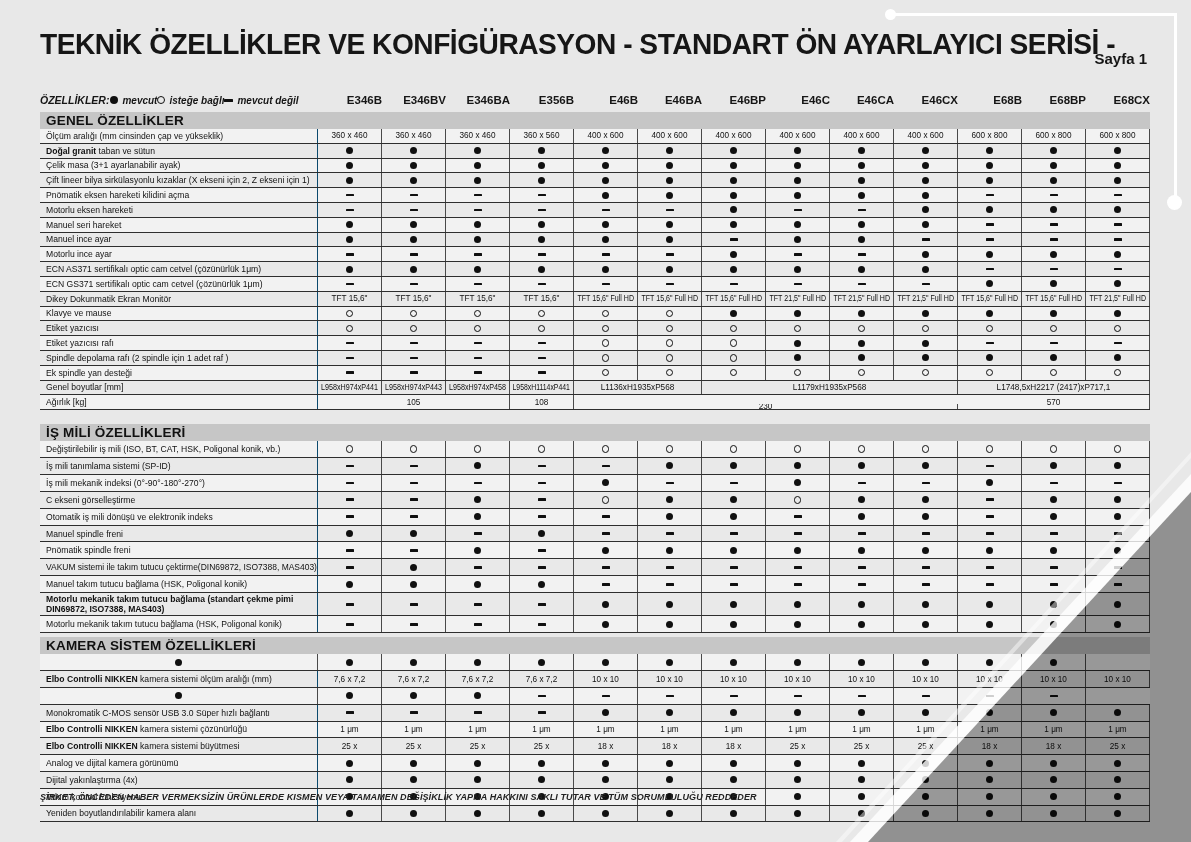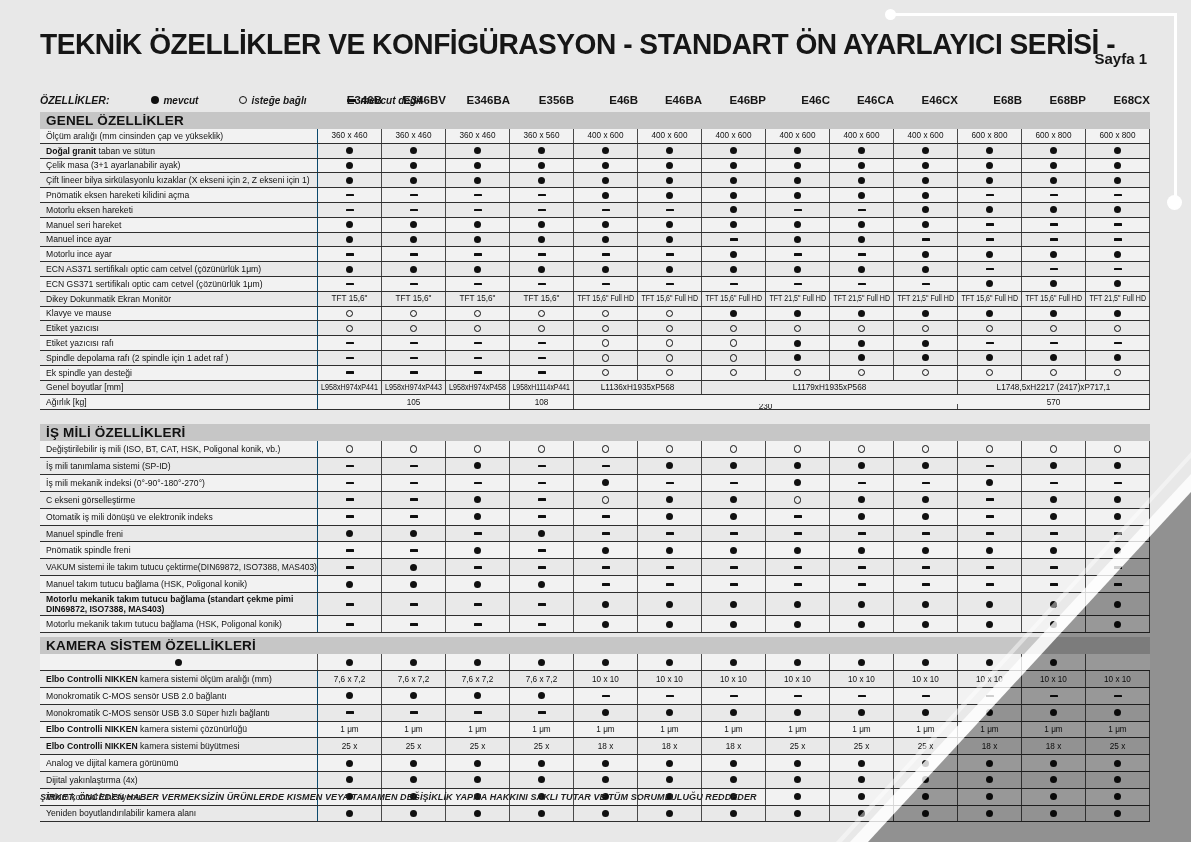--- a/index.html
+++ b/index.html
@@ -26,24 +26,24 @@
   .t-row,.t-head{
     display:grid;grid-template-columns:278px repeat(13,64px);
     align-items:stretch;
   }
   .t-head{height:24px;align-items:center;}
   .model-cell{
     font-size:11.5px;font-weight:bold;text-align:center;color:#161616;
     display:flex;align-items:center;justify-content:flex-end;overflow:hidden;
   }
   .legend{
-    display:flex;align-items:center;gap:9px;font-size:10px;font-style:italic;color:#161616;white-space:nowrap;text-align:center;
+    display:flex;align-items:center;font-size:10px;font-style:italic;color:#161616;white-space:nowrap;text-align:center;
   }
   .legend .lg-title{font-weight:bold;font-size:10.5px;margin-right:1px;}
-  .legend .lg-item{display:flex;align-items:center;gap:4px;font-weight:600;margin-left:32px;}
+  .legend .lg-item{display:flex;align-items:center;gap:4px;font-weight:600;}
   .sec-bar{
     height:17px;background:#c6c6c6;
     display:flex;align-items:center;padding-left:6px;
     font-size:13.5px;font-weight:bold;letter-spacing:0.2px;color:#111;
   }
   .sec{margin:0;}
   .sec + .sec{margin-top:14px;}
   .sec.sec-2{margin-top:4px;}
   .t-row{border-bottom:1px solid #2e2e2e;}
   .t-row:nth-child(odd){background:#e9e9e9;}
@@ -1515,23 +1515,20 @@
           <div class="fit">10 x 10</div>
         </div>
         <div class="val">
           <div class="fit">10 x 10</div>
         </div>
         <div class="val">
           <div class="fit">10 x 10</div>
         </div>
       </div>
       <div class="t-row">
-        <div class="lbl">
-          <div class="fit">Monokromatik C-MOS sensör USB 2.0 bağlantı</div>
-        </div>
         <div class="val">
           <div class="sym-dot"></div>
         </div>
         <div class="val">
           <div class="sym-dot"></div>
         </div>
         <div class="val">
           <div class="sym-dot"></div>
         </div>
         <div class="val">

